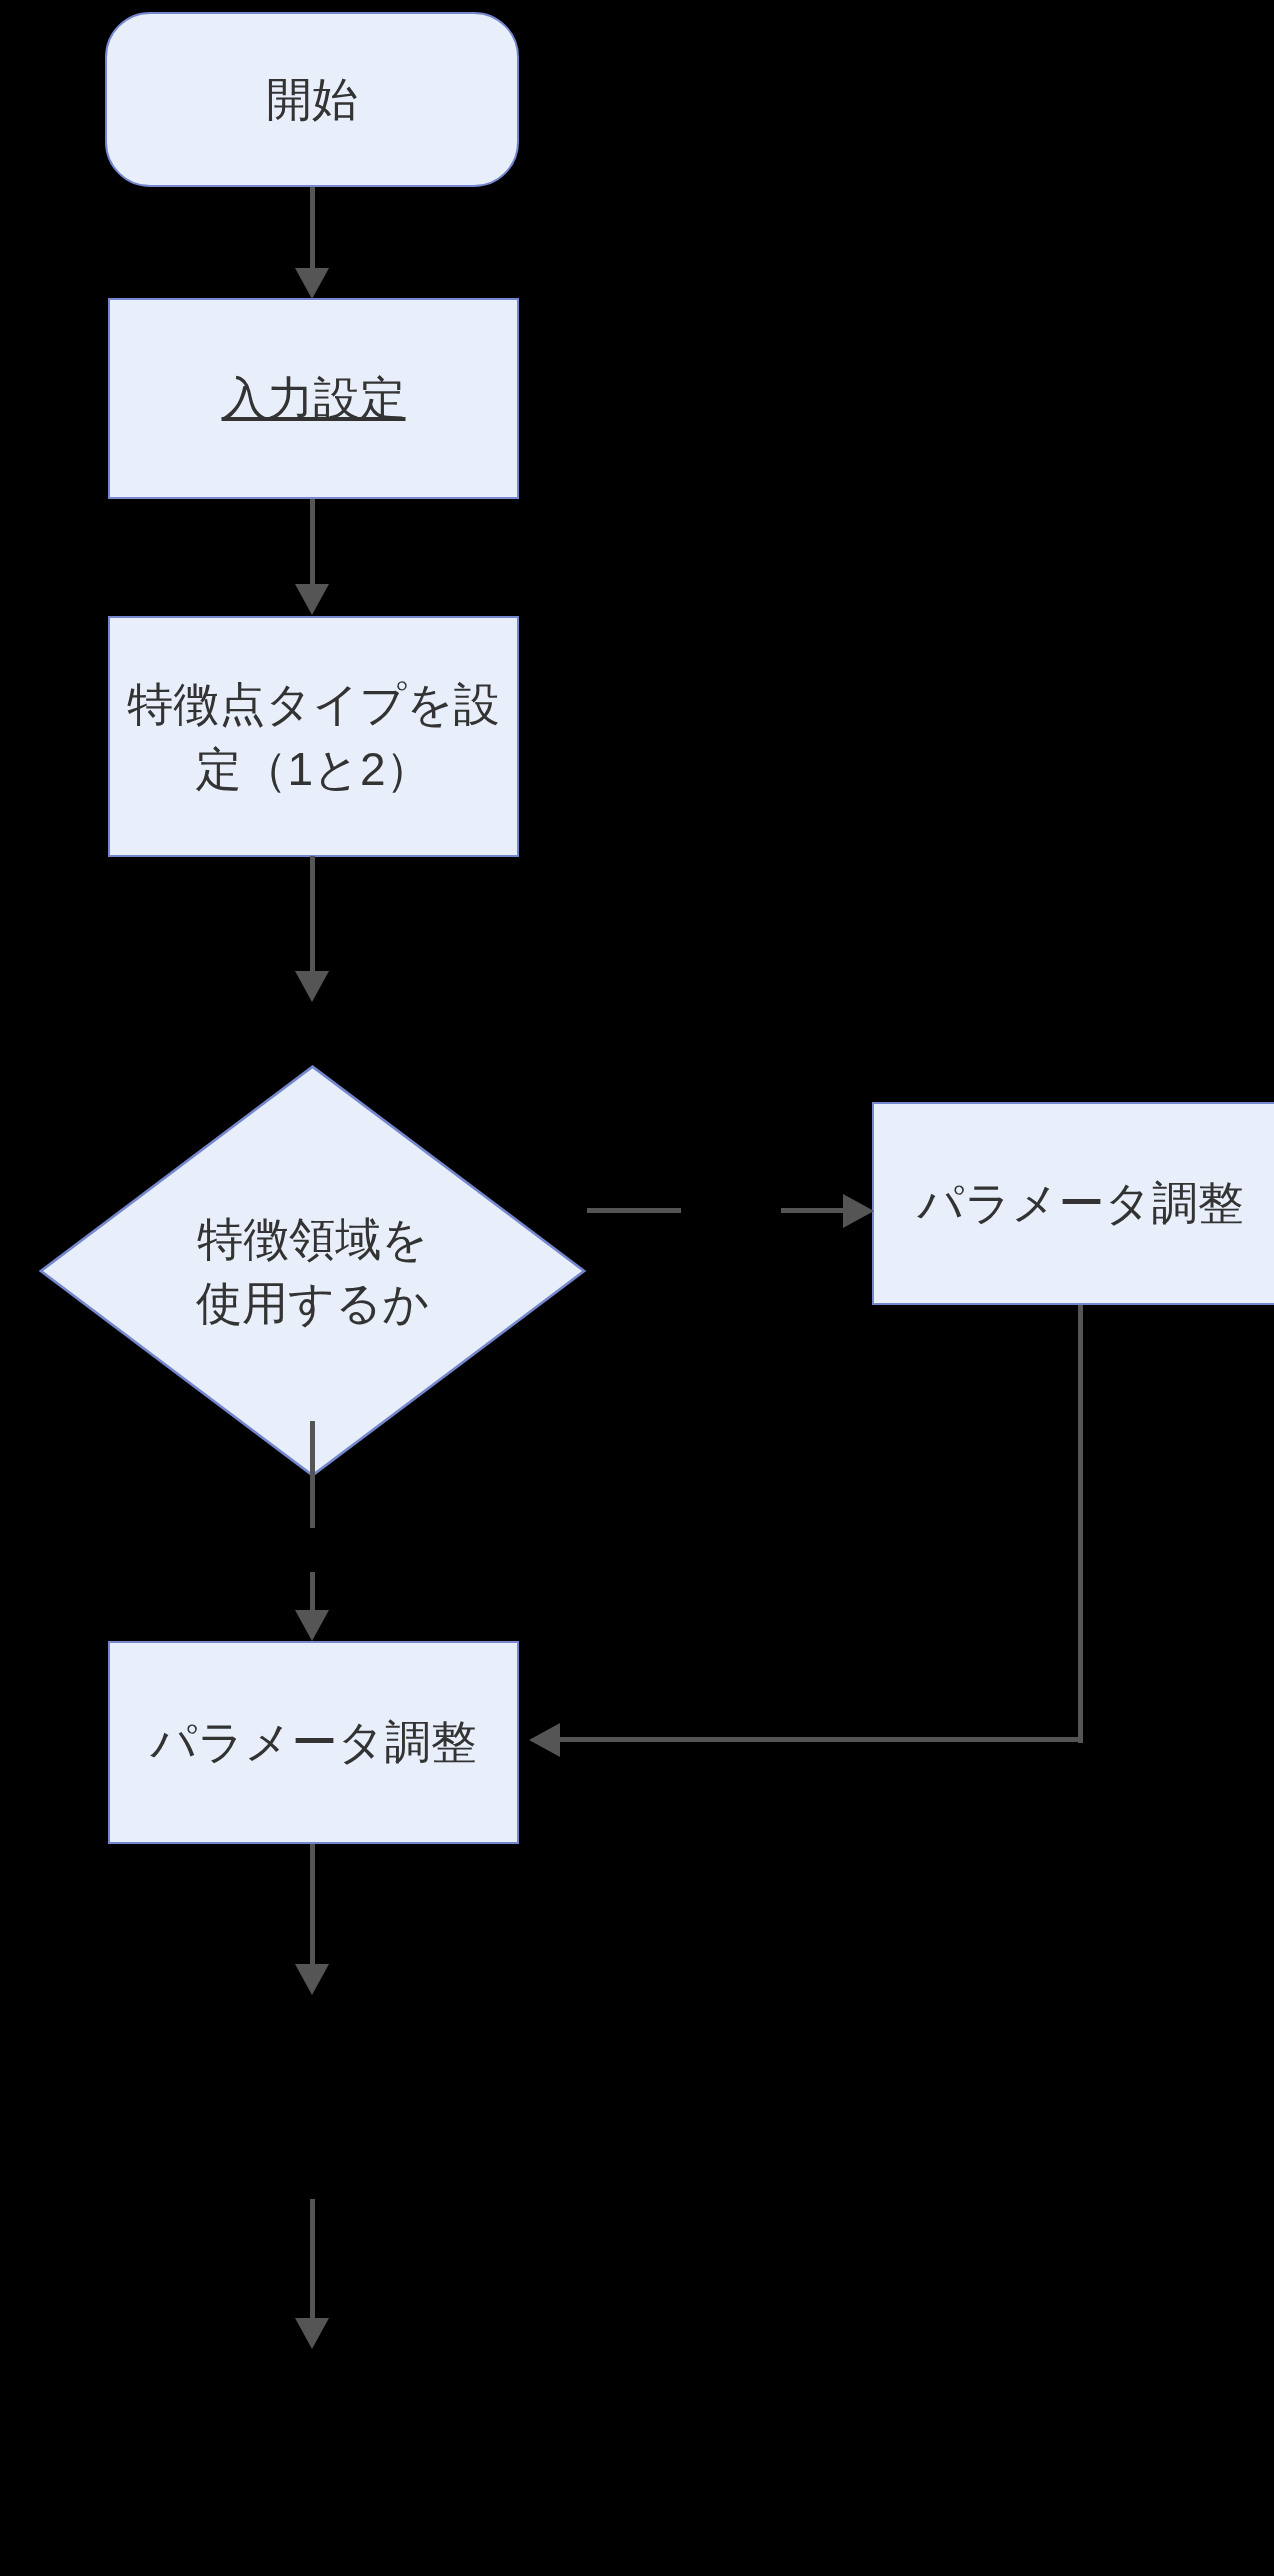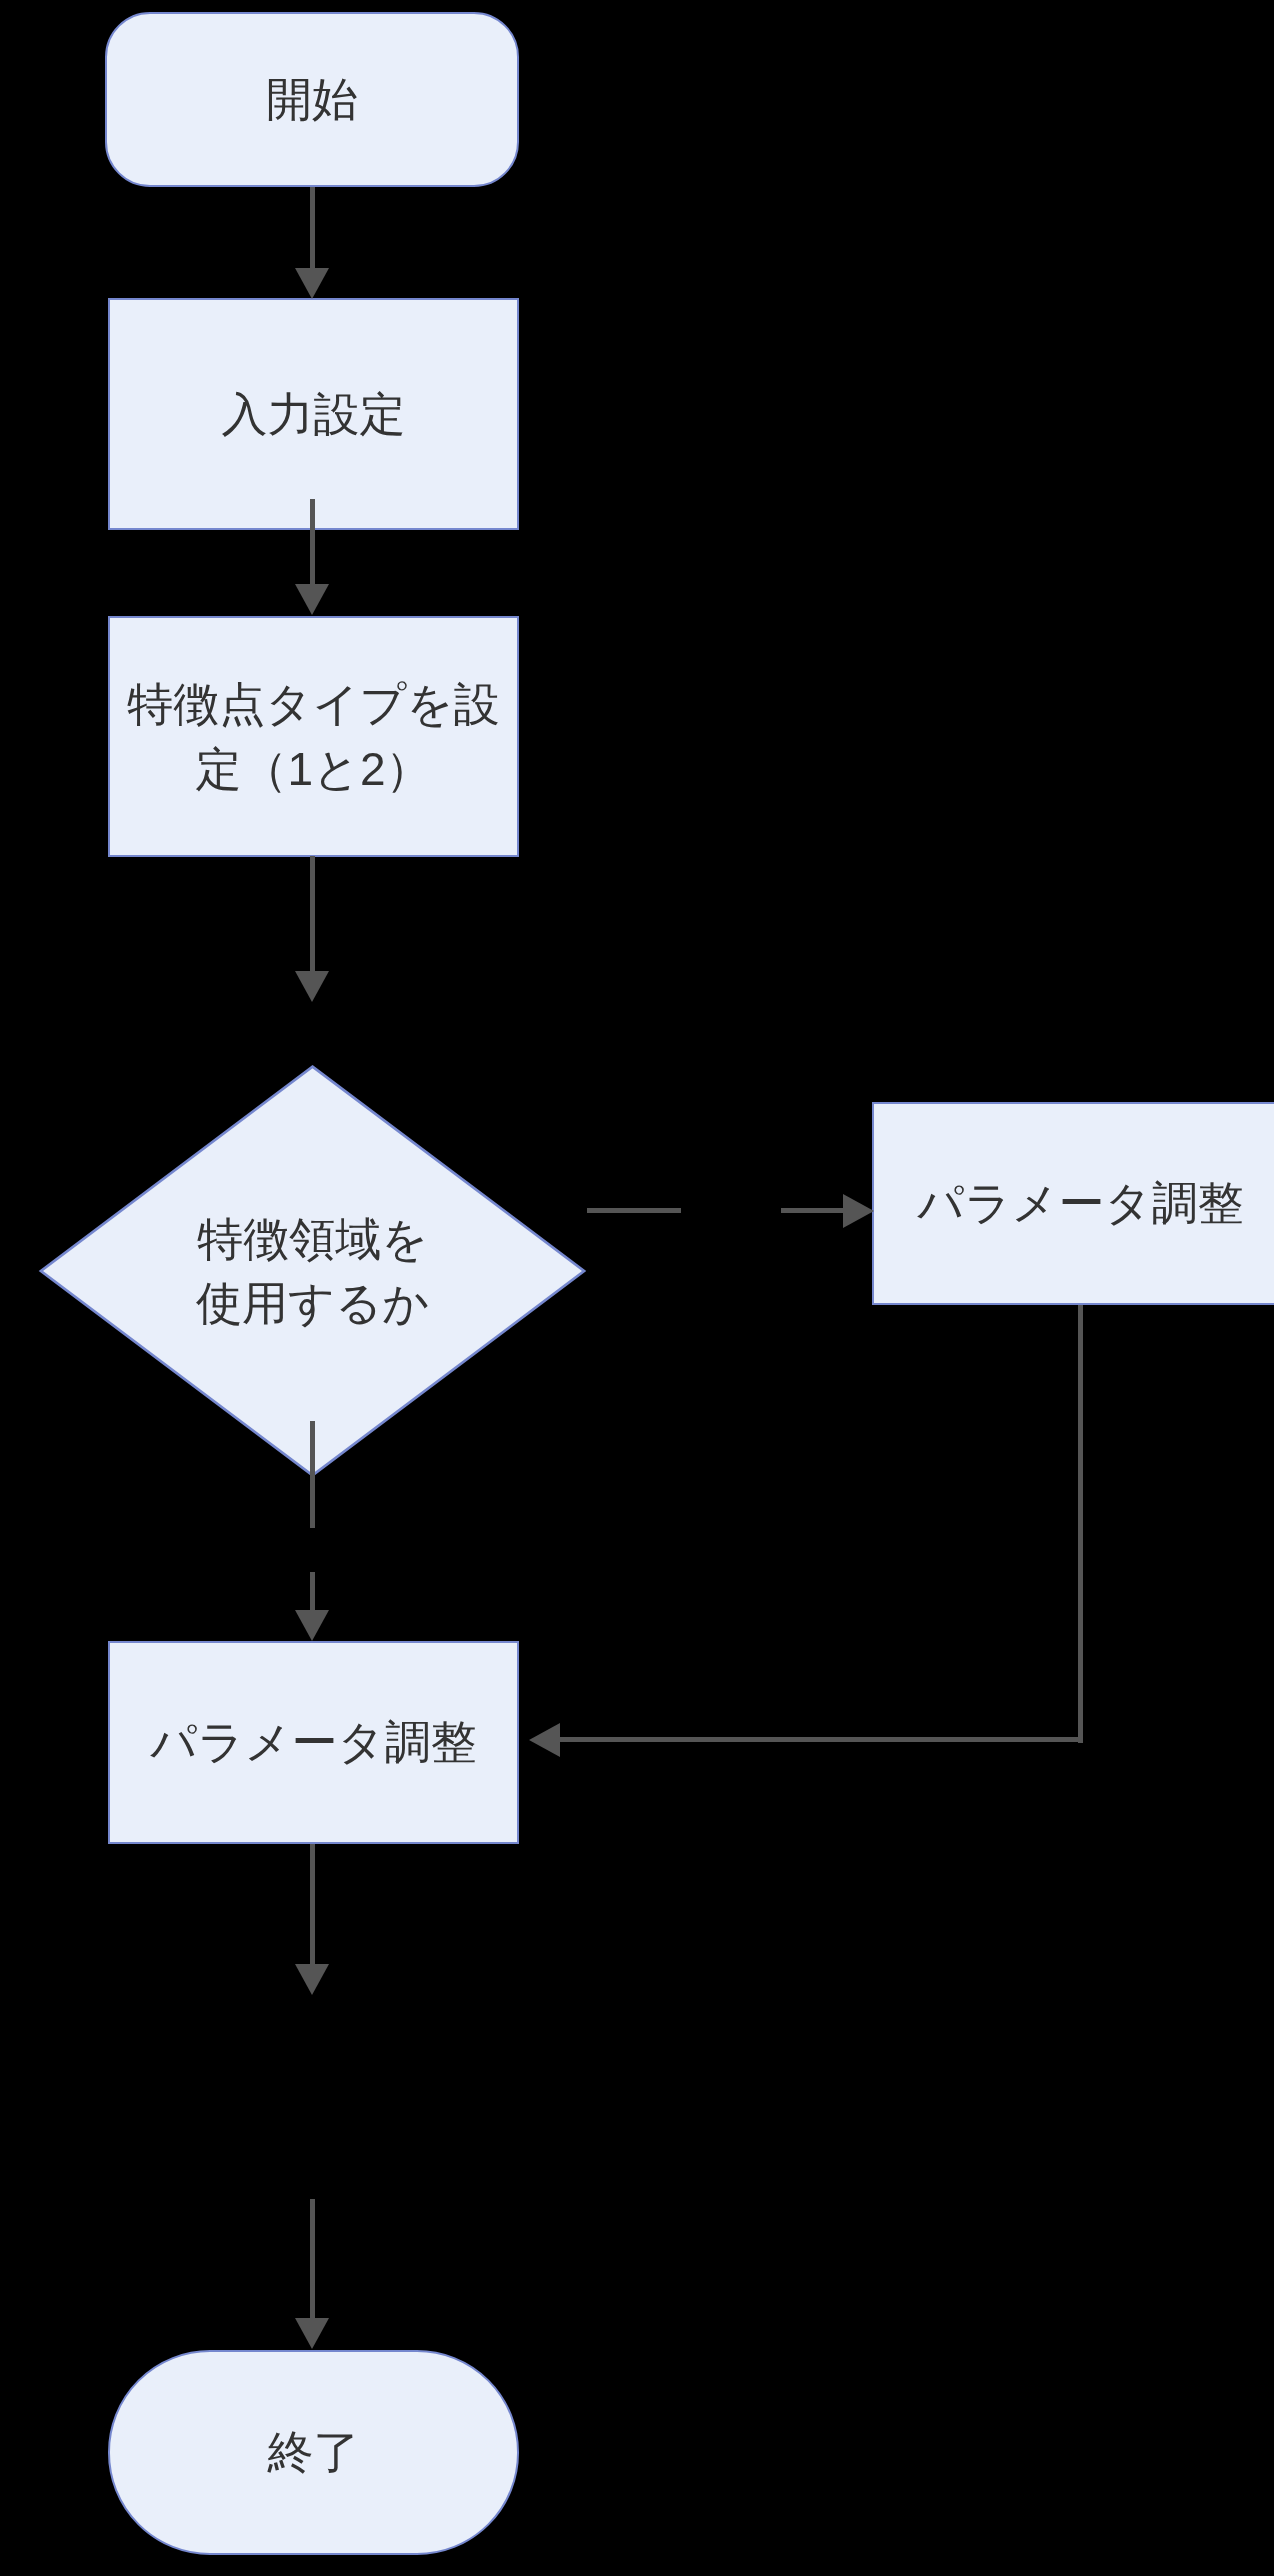--- a/index.html
+++ b/index.html
@@ -20,21 +20,21 @@
     justify-content: center;
     background: var(--node-fill, #E9EFFA);
     border: 2.6px solid var(--node-border, #7587CE);
     color: var(--text, #333333);
     font-size: 46px;
     text-align: center;
     line-height: 1.4;
     white-space: pre-line;
   }
   #n-start  { left: 72px;  top: 12.2px;   width: 414px; height: 175px; border-radius: 45px; }
-  #n-input  { left: 75px;  top: 298px;  width: 411px; height: 232px; }
+  #n-input  { left: 75px;  top: 298px;  width: 411px; height: 201px; text-decoration: underline; }
   #n-ftype  { left: 75px;  top: 616px;  width: 411px; height: 241px; }
   #n-region { left: 839px; top: 1102px; width: 417px; height: 203px; }
   #n-param  { left: 75px;  top: 1641px; width: 411px; height: 203px; }
   #n-output { left: 75px;  top: 1996px; width: 411px; height: 203px; }
   #n-end    { left: 75px;  top: 2350px; width: 411px; height: 205px; border-radius: 102px; }
 
   .diamond-wrap { position: absolute; left: 5.2px; top: 1064px; width: 549px; height: 414px; }
   .diamond-wrap svg { position: absolute; left: 0; top: 0; width: 100%; height: 100%; }
   .diamond-shape { fill: var(--node-fill, #E9EFFA); stroke: var(--node-border, #7587CE); stroke-width: 3; }
   .diamond-label {
@@ -109,23 +109,20 @@
 
   <div class="node" id="n-region">
     <span>パラメータ調整</span>
   </div>
 
   <div class="node" id="n-param">
     <span>パラメータ調整</span>
   </div>
 
 
-  <div class="node" id="n-end">
-    <span>終了</span>
-  </div>
 
   <div class="el v" id="e1"></div>
   <div class="ah ah-down" id="a1"></div>
 
   <div class="el v" id="e2"></div>
   <div class="ah ah-down" id="a2"></div>
 
   <div class="el v" id="e3"></div>
   <div class="ah ah-down" id="a3"></div>
 

